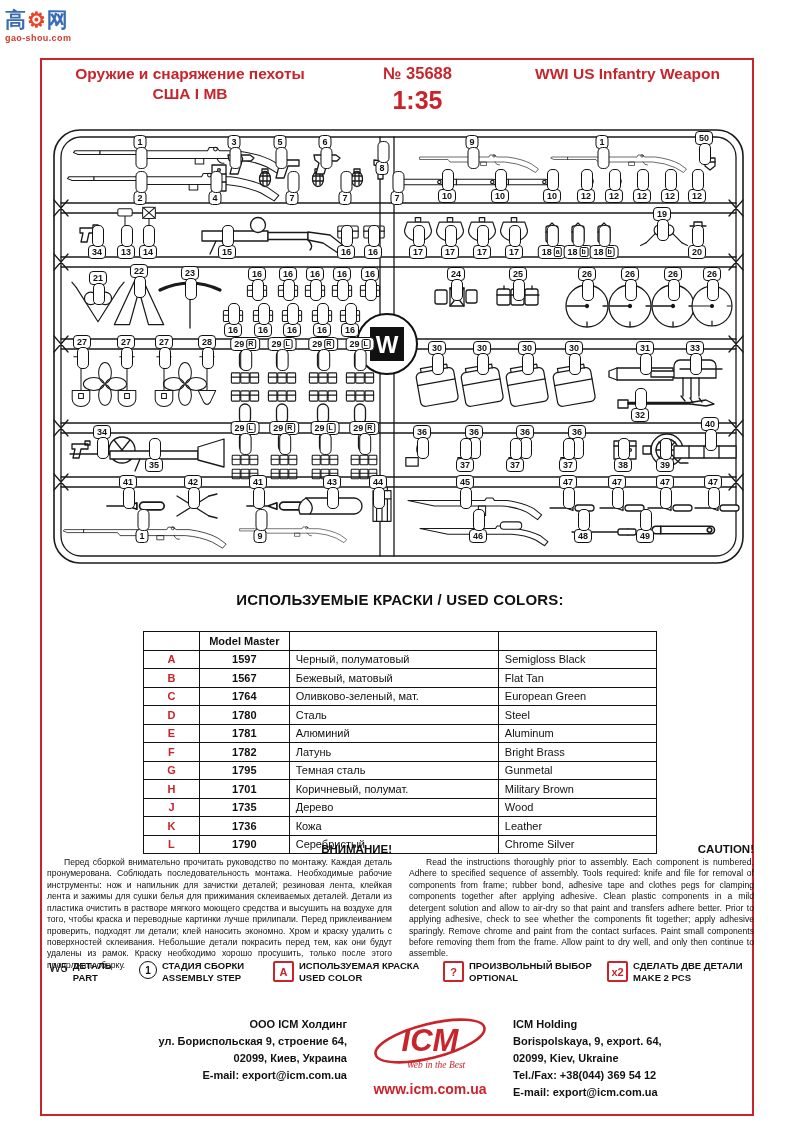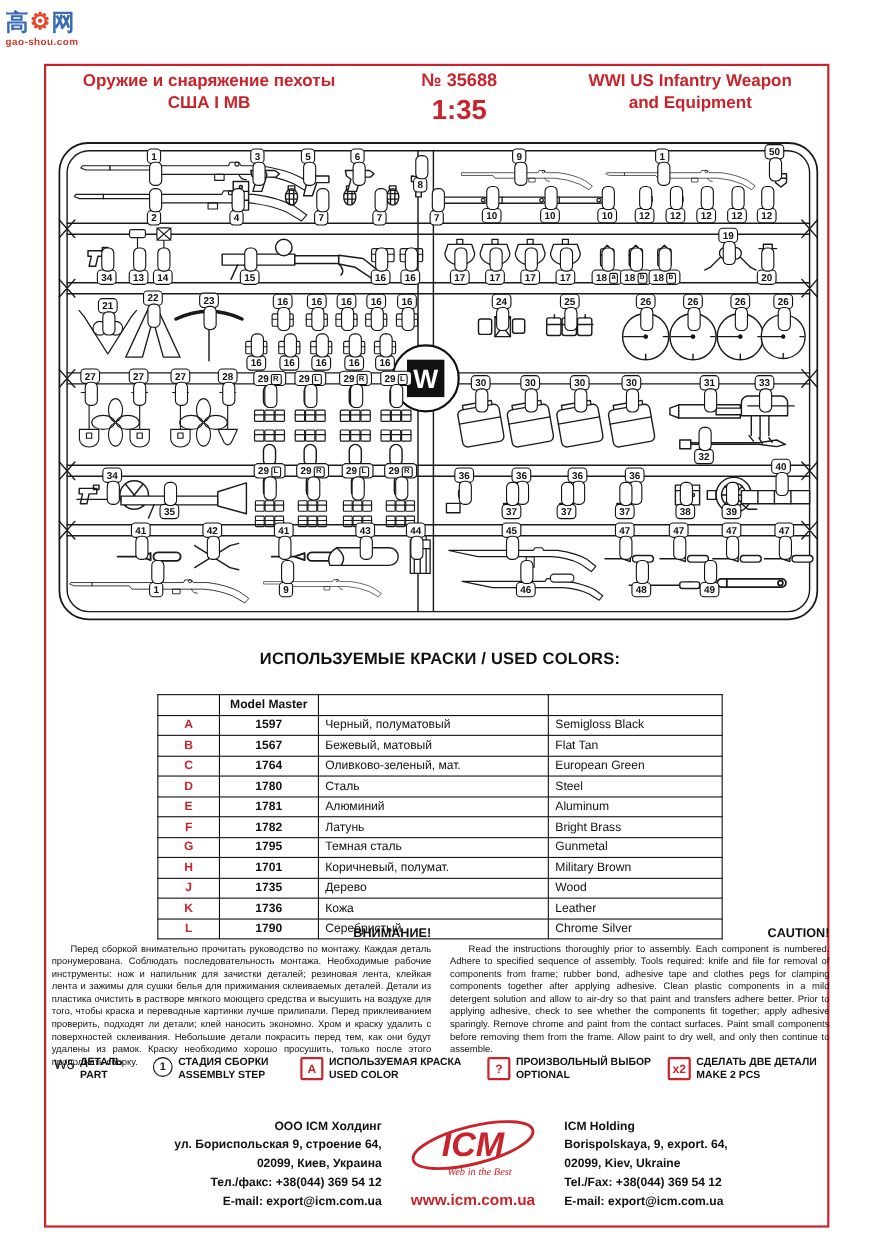--- a/index.html
+++ b/index.html
@@ -94,21 +94,20 @@
     <div class="h-ru">
       <div>Оружие и снаряжение пехоты</div>
       <div>США I МВ</div>
     </div>
     <div class="h-mid">
       <div class="h-kit">№ 35688</div>
       <div class="h-scale">1:35</div>
     </div>
     <div class="h-en">
       <div>WWI US Infantry Weapon</div>
-      <div>and Equipment</div>
     </div>
   </div>
 
   <div class="sprue">
     <svg width="693" height="437" viewBox="0 0 693 437">
       <g fill="none" stroke="#1a1a1a" stroke-width="1.3" stroke-linecap="round" stroke-linejoin="round">
         <defs>
           <g id="p-grenade">
               <rect x="-3" y="-11" width="6" height="4"></rect>
               <ellipse cx="0" cy="-1" rx="5.5" ry="7.5"></ellipse>
@@ -741,21 +740,20 @@
           <div>MAKE 2 PCS</div>
         </div>
       </div>
     </div>
 
   <div class="footer">
     <div class="f-ru" id="footer-ru">
         <div>ООО ICM Холдинг</div>
         <div>ул. Бориспольская 9, строение 64,</div>
         <div>02099, Киев, Украина</div>
-        <div>Тел./факс: +38(044) 369 54 12</div>
         <div>E-mail: export@icm.com.ua</div>
       </div>
     <div class="f-logo">
       <svg width="140" height="60" viewBox="0 0 140 60">
         <ellipse cx="70" cy="25" rx="56" ry="17" transform="rotate(-14 70 25)" fill="none" stroke="#c9242b" stroke-width="2.6"></ellipse>
         <text x="70" y="35" text-anchor="middle" font-size="31" font-weight="bold" font-style="italic" fill="#c9242b" font-family="Liberation Sans, sans-serif">ICM</text>
         <text x="76" y="52" text-anchor="middle" font-size="9.5" font-style="italic" fill="#c9242b" font-family="Liberation Serif, serif">Web in the Best</text>
       </svg>
       <div class="f-site">www.icm.com.ua</div>
     </div>

